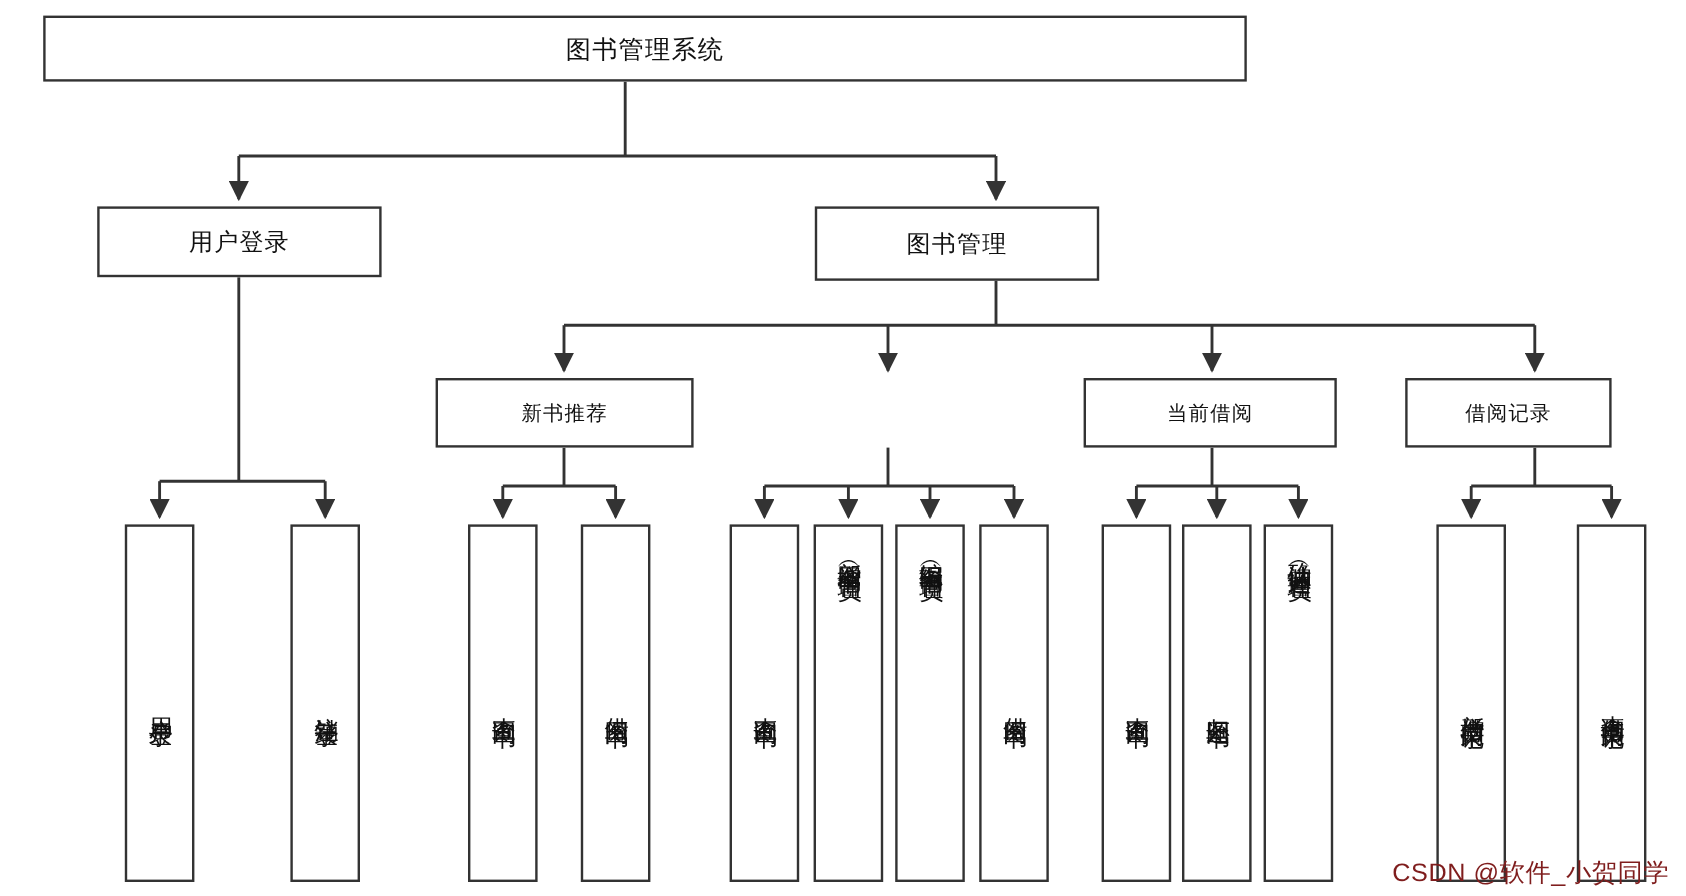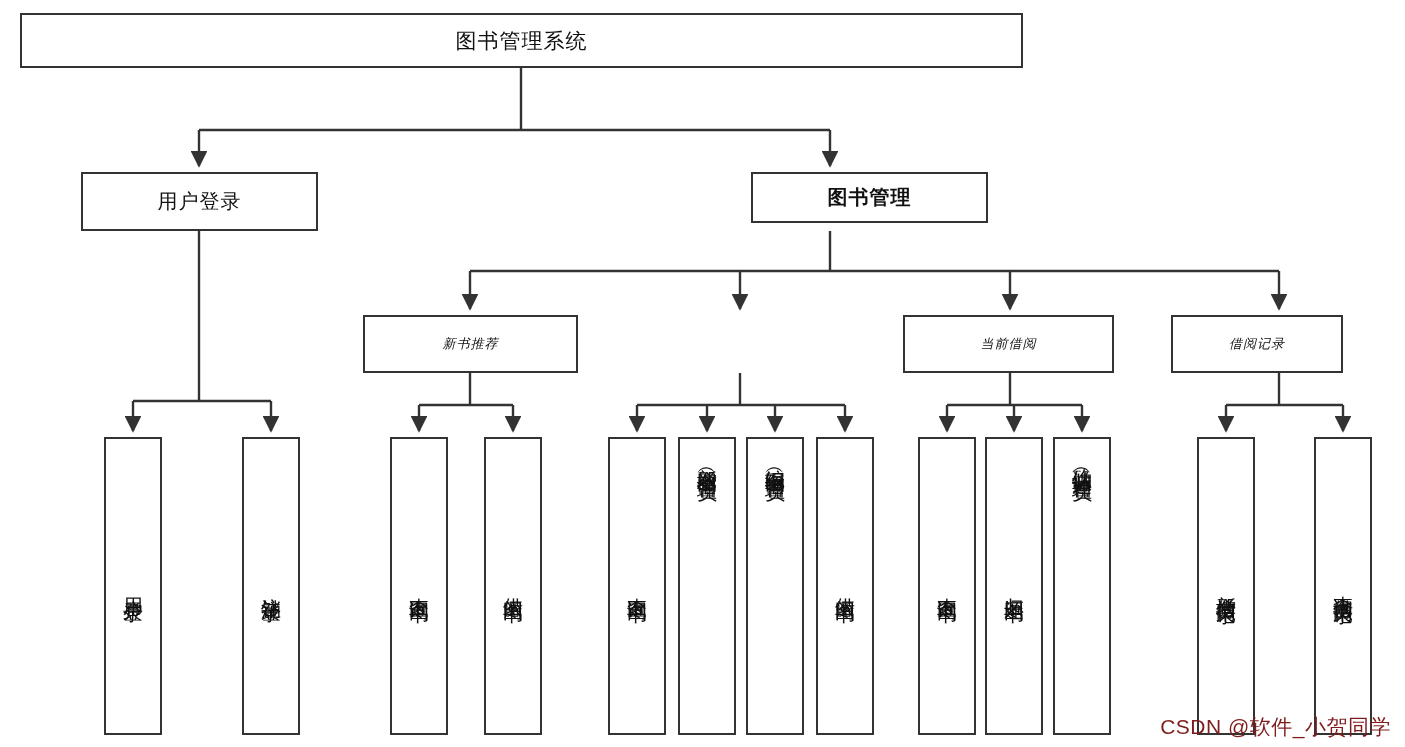--- a/index.html
+++ b/index.html
@@ -36,22 +36,21 @@
     color: #111111;
     z-index: 5;
   }
   .node.root {
     font-size: 21px;
   }
   .node.lvl2 {
     font-size: 20px;
   }
   .node.lvl3 {
-    font-size: 13px;
-    font-style: italic;
+    font-size: 17px;
   }
   .node.leaf {
     font-size: 20px;
     align-items: flex-start;
     padding-top: 14px;
   }
   .node.leaf.centered {
     align-items: center;
     padding-top: 0;
   }
@@ -125,28 +124,28 @@
       <path d="M 1014 405 L 1014 431" marker-end="url(#arrow)"></path>
       <path d="M 1082 405 L 1082 431" marker-end="url(#arrow)"></path>
 
       <path d="M 1279 373 L 1279 405"></path>
       <path d="M 1226 405 L 1343 405"></path>
       <path d="M 1226 405 L 1226 431" marker-end="url(#arrow)"></path>
       <path d="M 1343 405 L 1343 431" marker-end="url(#arrow)"></path>
     </g>
   </svg>
 
-  <div class="node root" id="node-root" style="left: 20px; top: 13px; width: 1003px; height: 55px;">
+  <div class="node root" id="node-root" style="left: 36px; top: 13px; width: 1003px; height: 55px;">
     <span class="hlabel">图书管理系统</span>
   </div>
 
   <div class="node lvl2" id="node-l2-0" style="left: 81px; top: 172px; width: 237px; height: 59px;">
     <span class="hlabel">用户登录</span>
   </div>
-  <div class="node lvl2" id="node-l2-1" style="left: 751px; top: 172px; width: 237px; height: 51px; font-weight: bold;">
+  <div class="node lvl2" id="node-l2-1" style="left: 679px; top: 172px; width: 237px; height: 62px;">
     <span class="hlabel">图书管理</span>
   </div>
 
   <div class="node lvl3" id="node-l3-0" style="left: 363px; top: 315px; width: 215px; height: 58px;">
     <span class="hlabel">新书推荐</span>
   </div>
   <div class="node lvl3" id="node-l3-2" style="left: 903px; top: 315px; width: 211px; height: 58px;">
     <span class="hlabel">当前借阅</span>
   </div>
   <div class="node lvl3" id="node-l3-3" style="left: 1171px; top: 315px; width: 172px; height: 58px;">

